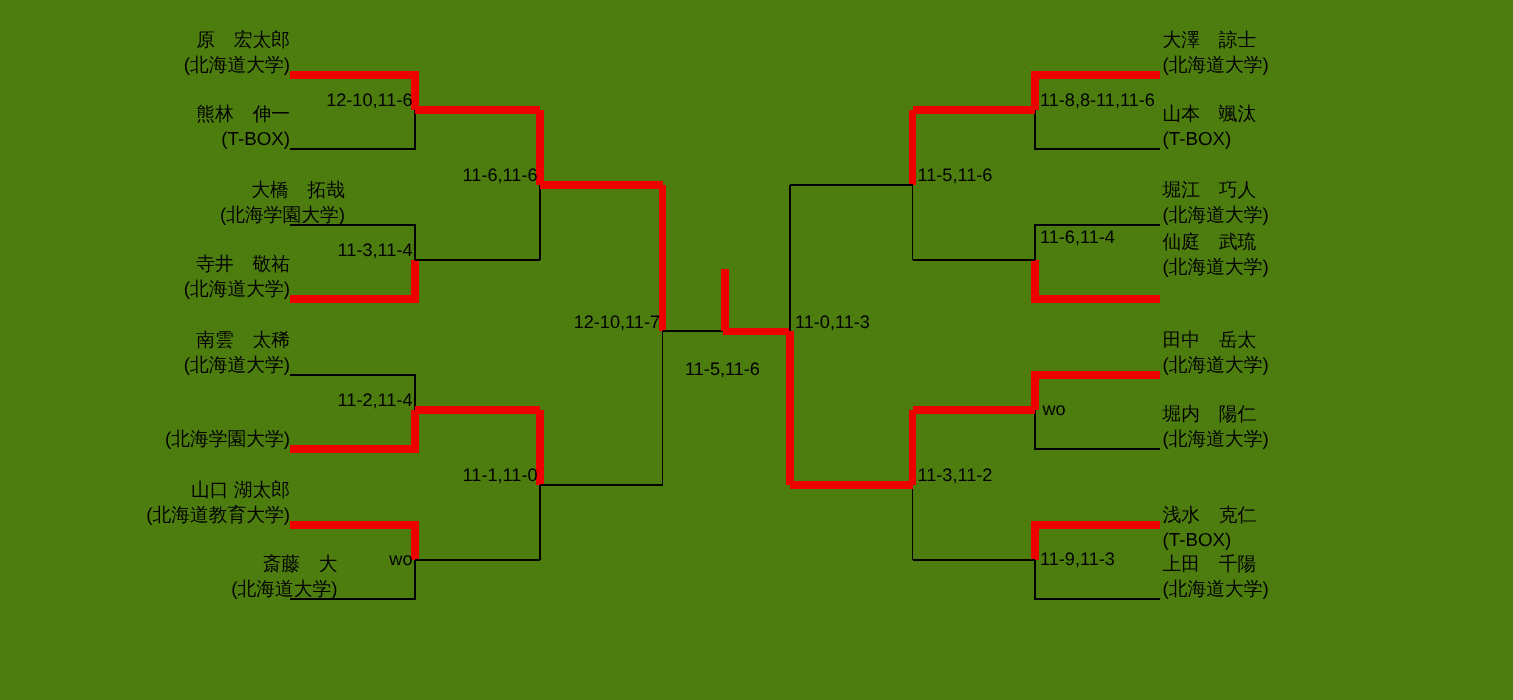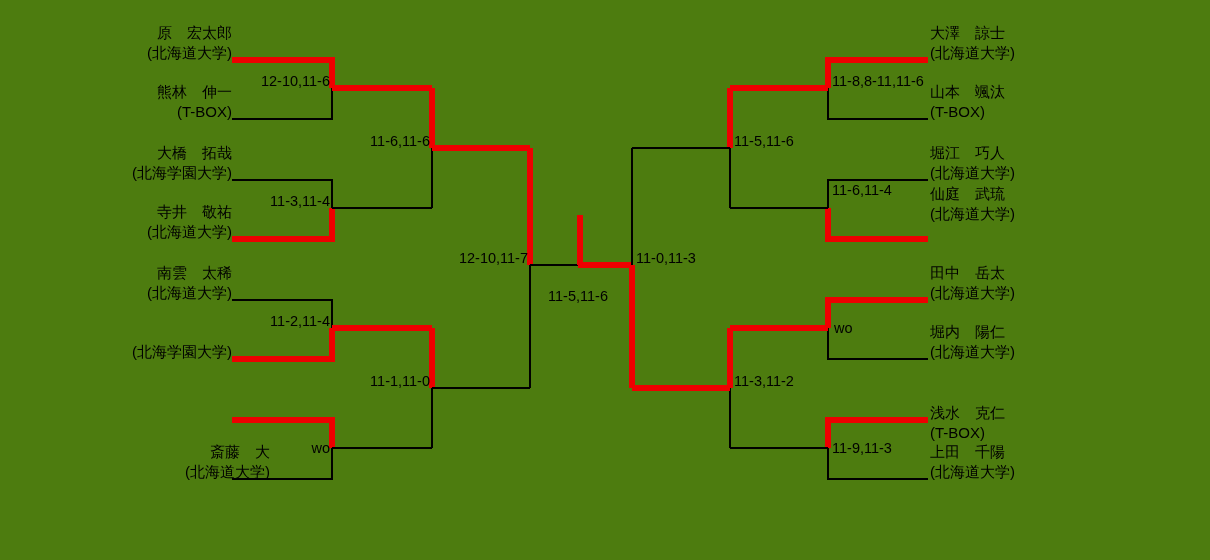--- a/index.html
+++ b/index.html
@@ -144,34 +144,38 @@
   </svg>
 
   <div class="txt player-left" style="left:0; top:63px; width:232px;">
     <span class="player-name">原　宏太郎</span>
     <span class="player-affil">(北海道大学)</span>
   </div>
   <div class="txt player-left" style="left:0; top:122px; width:232px;">
     <span class="player-name">熊林　伸一</span>
     <span class="player-affil">(T-BOX)</span>
   </div>
-  <div class="txt player-left" style="left:0; top:183px; width:232px;">
+  <div class="txt player-left" style="left:0; top:183px; width:232px;padding-left:44px;">
     <span class="player-name">大橋　拓哉</span>
     <span class="player-affil">(北海学園大学)</span>
   </div>
   <div class="txt player-left" style="left:0; top:242px; width:232px;">
     <span class="player-name">寺井　敬祐</span>
     <span class="player-affil">(北海道大学)</span>
   </div>
   <div class="txt player-left" style="left:0; top:303px; width:232px;">
     <span class="player-name">南雲　太稀</span>
     <span class="player-affil">(北海道大学)</span>
   </div>
   <div class="txt player-left" style="left:0; top:362px; width:232px;">
     <span class="player-affil">(北海学園大学)</span>
+  </div>
+  <div class="txt player-left" style="left:0; top:423px; width:232px;">
+    <span class="player-name">山口 湖太郎</span>
+    <span class="player-affil">(北海道教育大学)</span>
   </div>
   <div class="txt player-left" style="left:0; top:482px; width:232px;padding-left:38px;">
     <span class="player-name">斎藤　大</span>
     <span class="player-affil">(北海道大学)</span>
   </div>
 
   <div class="txt player-right" style="left:930px; top:63px;">
     <span class="player-name">大澤　諒士</span>
     <span class="player-affil">(北海道大学)</span>
   </div>

